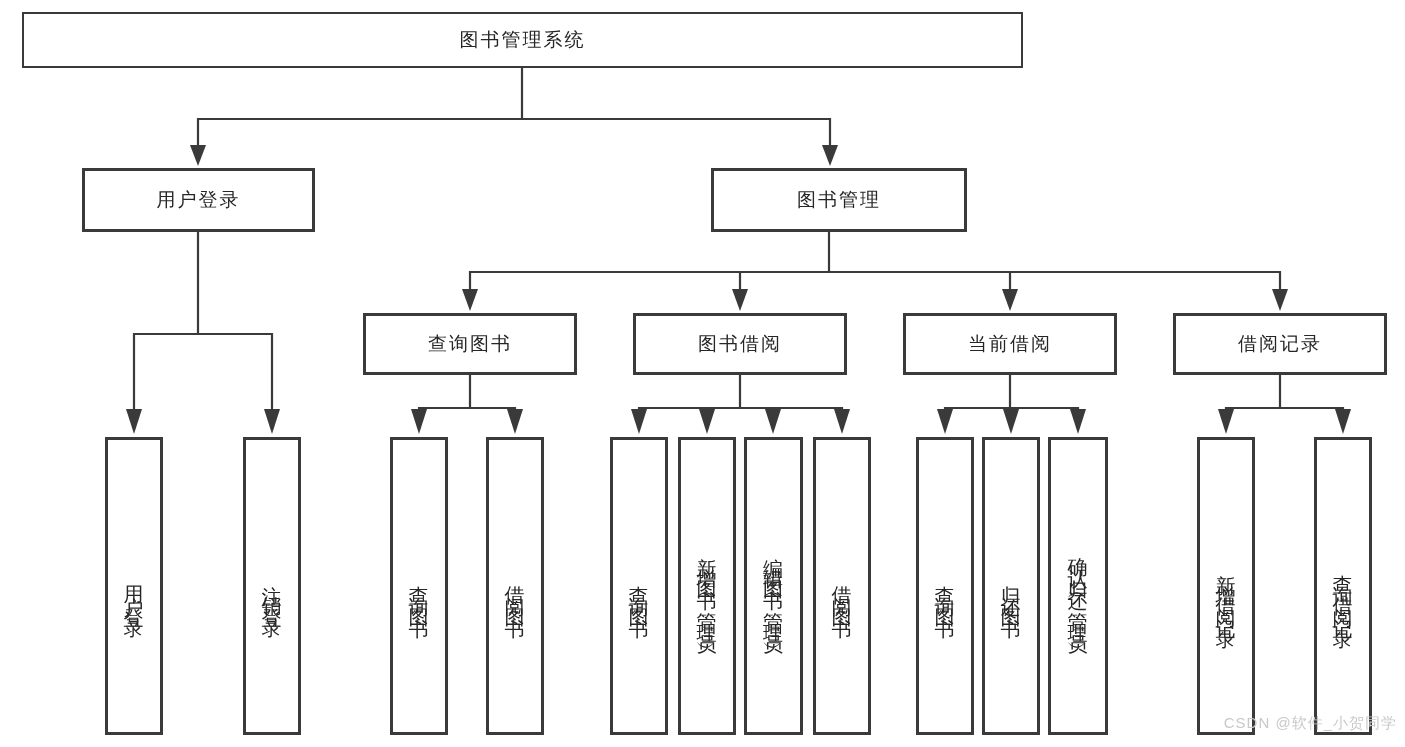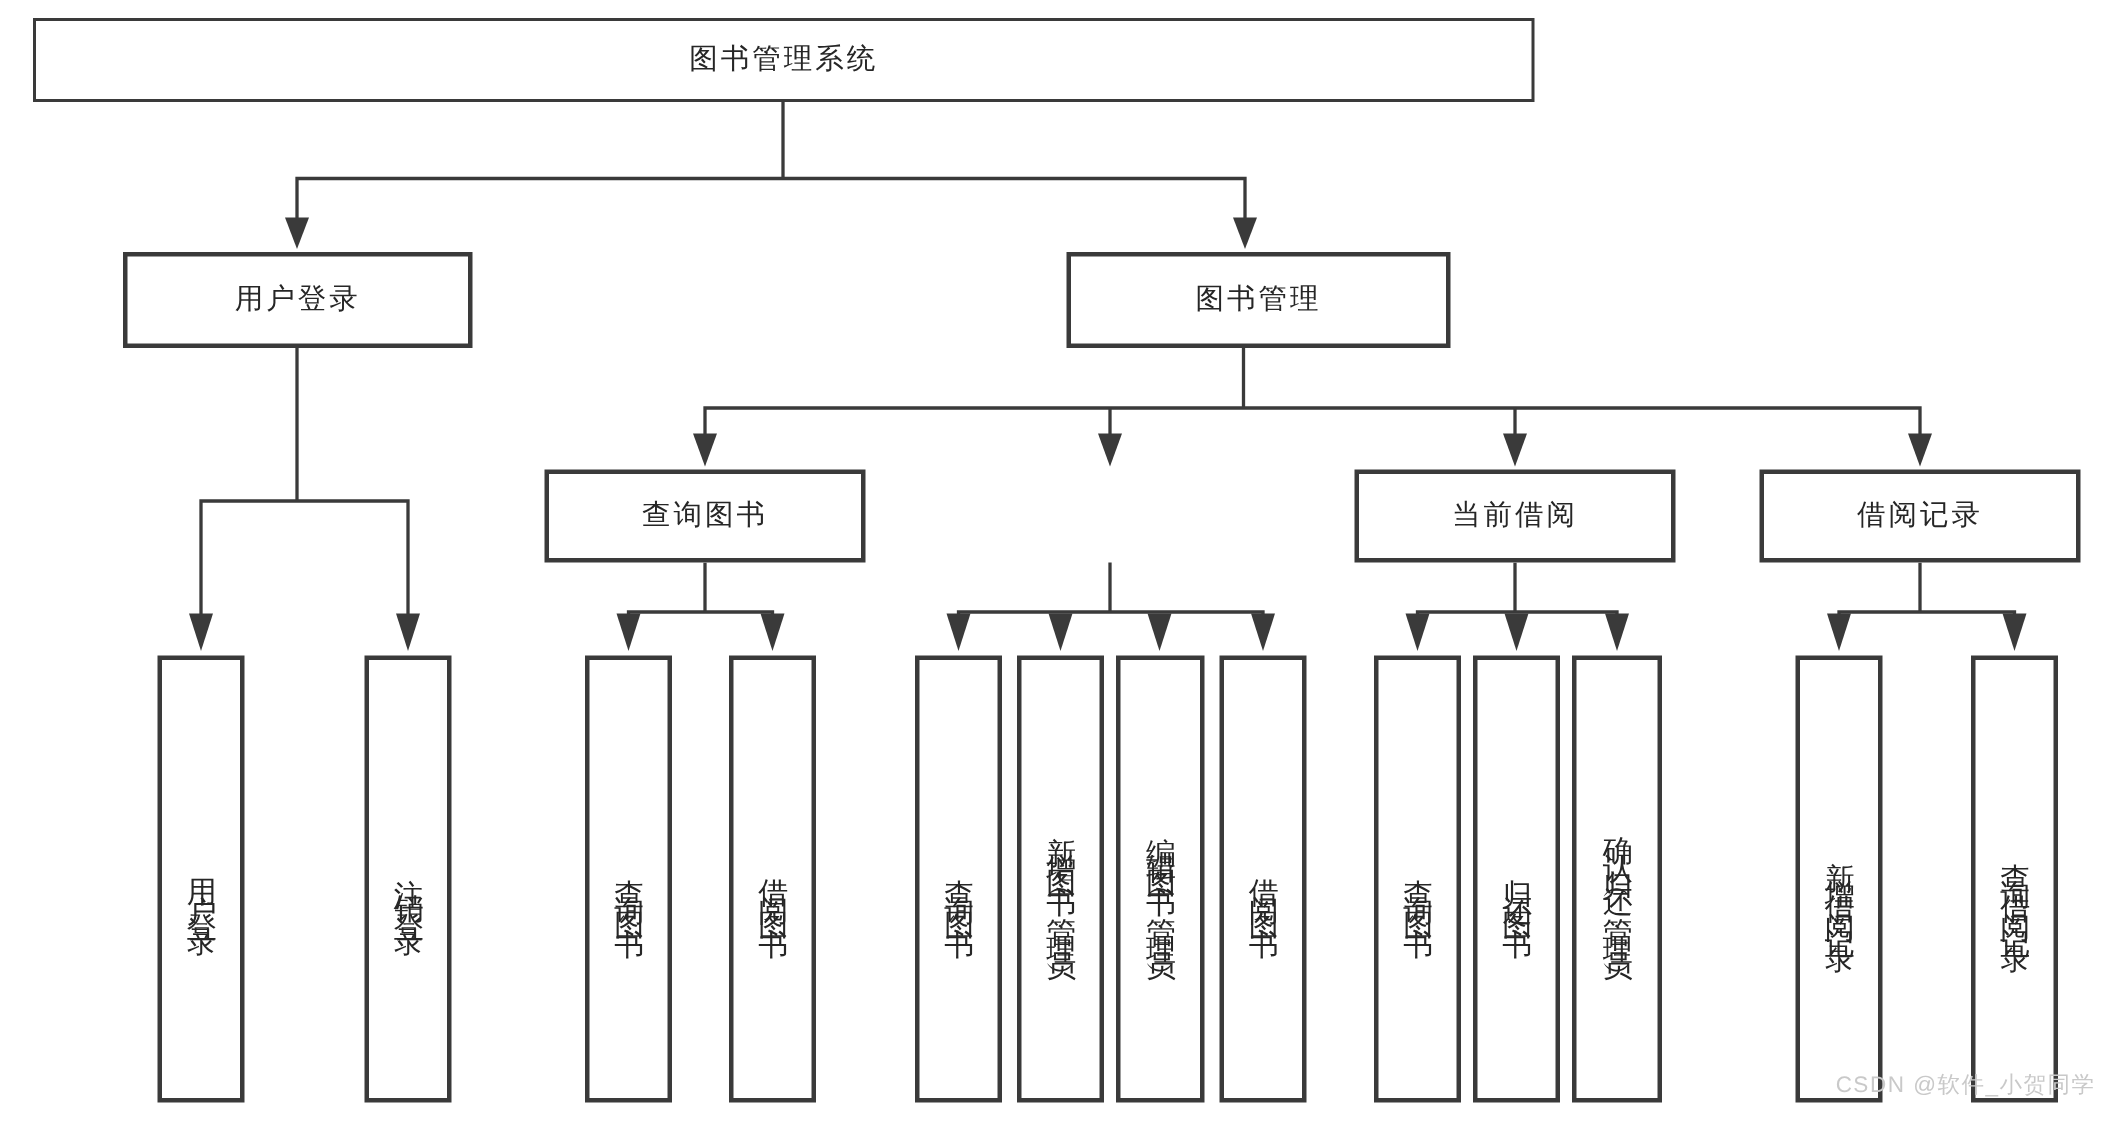--- a/index.html
+++ b/index.html
@@ -86,20 +86,23 @@
   <div class="box" style="left:82px;top:168px;width:233px;height:64px">
     <span>用户登录</span>
   </div>
   <div class="box" style="left:711px;top:168px;width:256px;height:64px">
     <span>图书管理</span>
   </div>
 
   <div class="box" style="left:363px;top:313px;width:214px;height:62px">
     <span>查询图书</span>
   </div>
+  <div class="box" style="left:633px;top:313px;width:214px;height:62px">
+    <span>图书借阅</span>
+  </div>
   <div class="box" style="left:1173px;top:313px;width:214px;height:62px">
     <span>借阅记录</span>
   </div>
   <div class="box" style="left:903px;top:313px;width:214px;height:62px">
     <span>当前借阅</span>
   </div>
 
   <div class="box leaf" style="left:105px;top:437px;width:58px;height:298px">
     <span>用户登录</span>
   </div>

